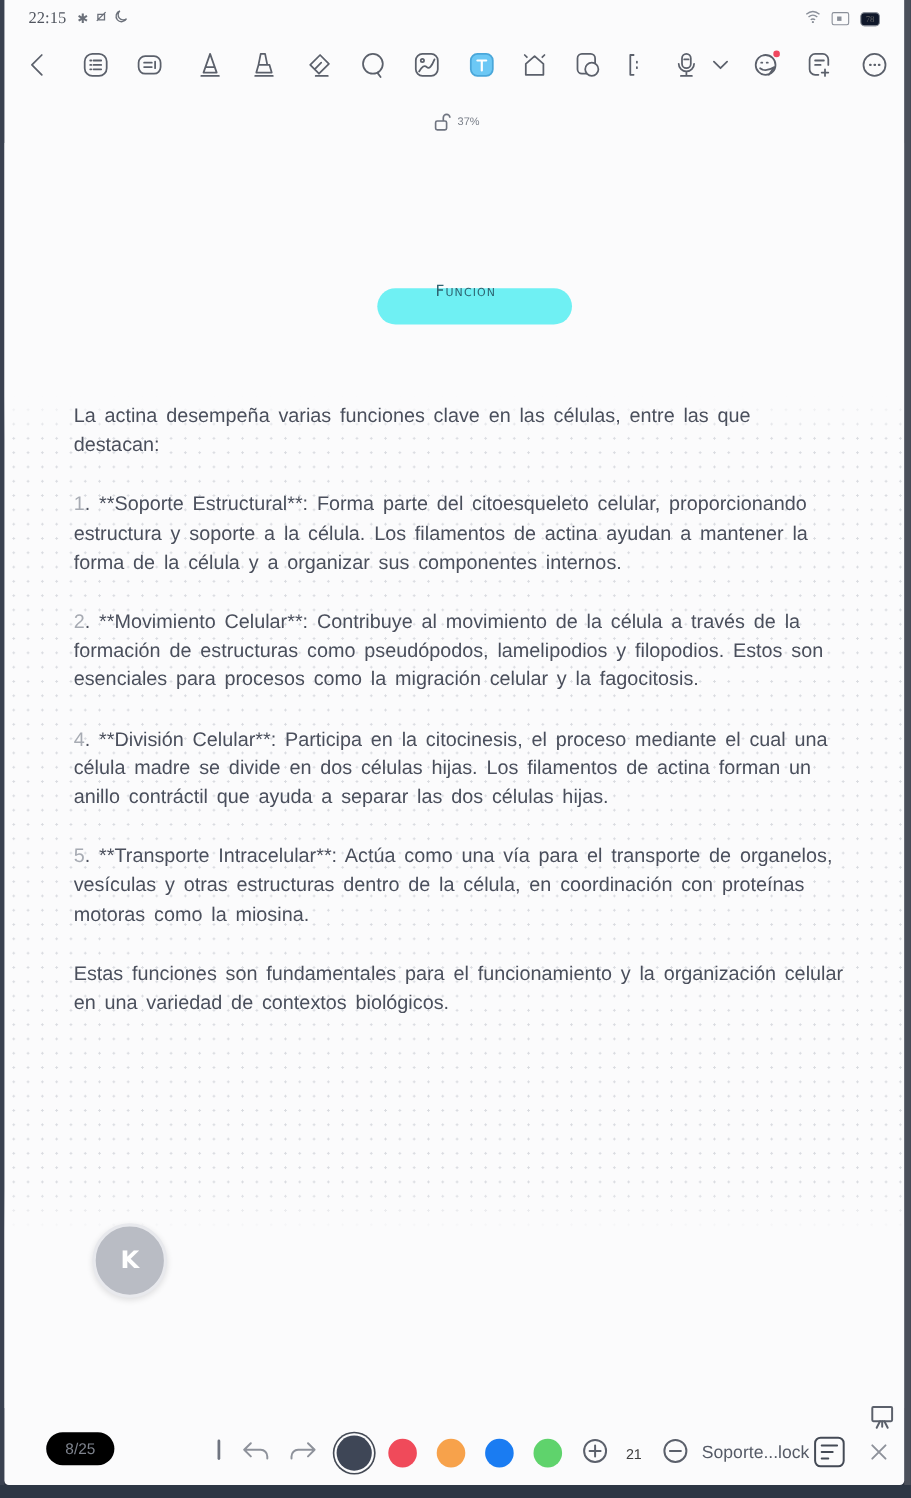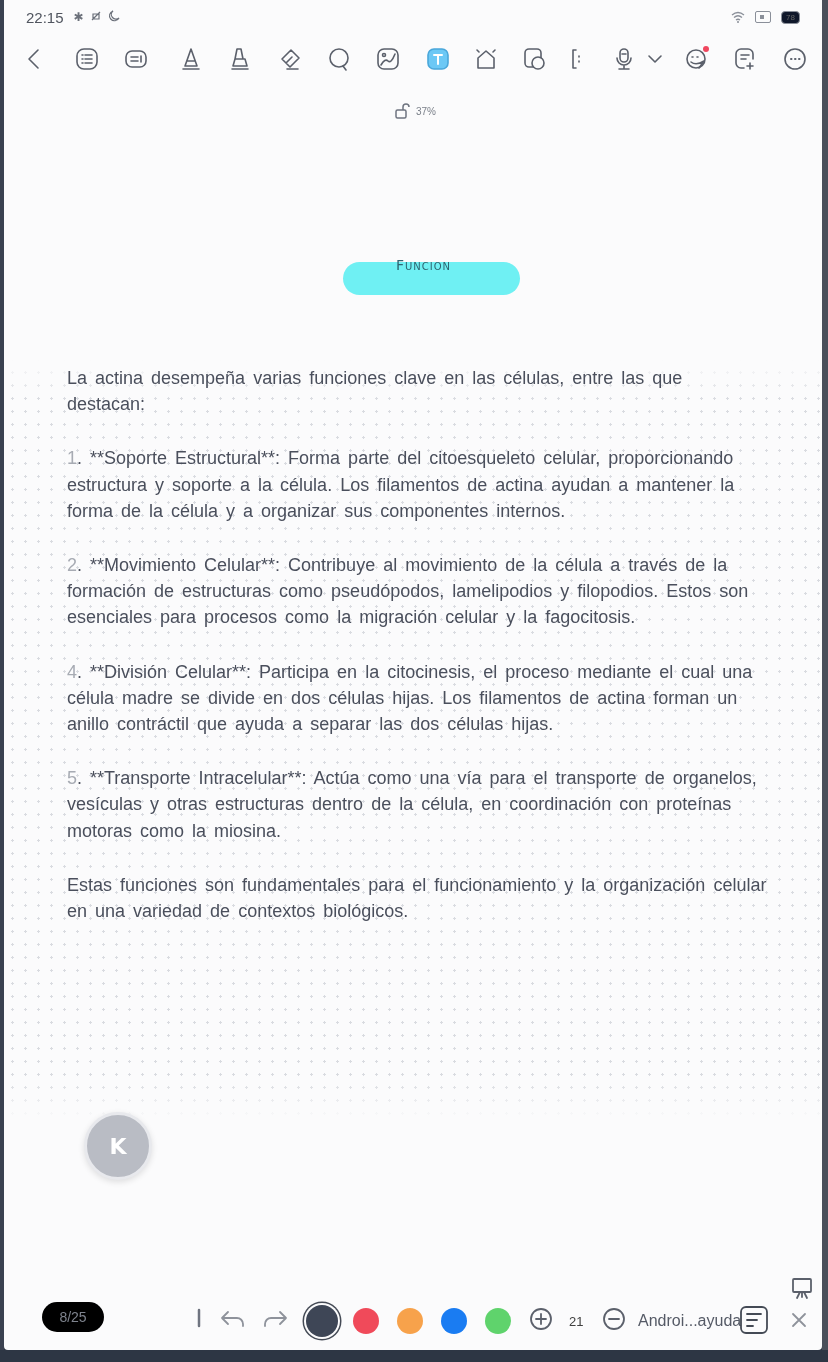--- a/index.html
+++ b/index.html
@@ -21,21 +21,21 @@
     .frame-left {
       position: absolute; left: 0; top: 0; width: 4px; height: 1362px; background: #3a4150;
     }
     .frame-right {
       position: absolute; right: 0; top: 0; width: 6px; height: 1362px; background: #4a4f5a;
     }
     
     .status-bar {
       position: absolute; left: 0; top: 0; width: 100%; height: 34px;
       display: flex; align-items: center; padding: 0 22px;
-      font-size: 15px; color: #555a66;
+      font-size: 15px; color: #555a66; font-family: Liberation Serif, serif;
     }
     .status-time { font-size: 15px; color: #50555f; margin-right: 10px; }
     .status-icons { display: flex; gap: 6px; align-items: center; color: #6b707a; font-size: 12px; }
     .status-right { margin-left: auto; display: flex; gap: 10px; align-items: center; color: #7b808a; }
     .battery {
       border: 1.5px solid #8a8f99; border-radius: 4px; padding: 0 4px;
       font-size: 8px; line-height: 11px; height: 13px; color: #666; background: #0f172a;
     }
     .cast-box { width: 16px; height: 12px; border: 1.5px solid #8a8f99; border-radius: 2px; position: relative; }
     .cast-box::after { content: ""; position: absolute; left: 4px; top: 2.5px; width: 4px; height: 4px; background: #8a8f99; }
@@ -320,21 +320,21 @@
           <path d="M13 8v10 M8 13h10"></path>
         </svg>
     </div>
     <div class="bb-item bb-num" style="left:565px; top:18px;">21</div>
     <div class="bb-item" style="left:597px;">
       <svg width="26" height="26" viewBox="0 0 26 26" style="stroke:#5b606b">
           <circle cx="13" cy="13" r="10"></circle>
           <path d="M8 13h10"></path>
         </svg>
     </div>
-    <div class="bb-item bb-text" style="left:634px; top:16px;">Androi...ayuda</div>
+    <div class="bb-item bb-text" style="left:634px; top:16px;">Soporte...lock</div>
     <div class="bb-item" style="left:734px; top:8px;">
       <svg width="32" height="32" viewBox="0 0 32 32" style="stroke:#444a55">
           <rect x="3" y="3" width="26" height="26" rx="5"></rect>
           <path d="M9 10h14 M9 16h10 M9 22h6"></path>
         </svg>
     </div>
     <div class="bb-item" style="left:785px; top:14px;">
       <svg width="20" height="20" viewBox="0 0 20 20">
           <path d="M4 4 L16 16 M16 4 L4 16"></path>
         </svg>

